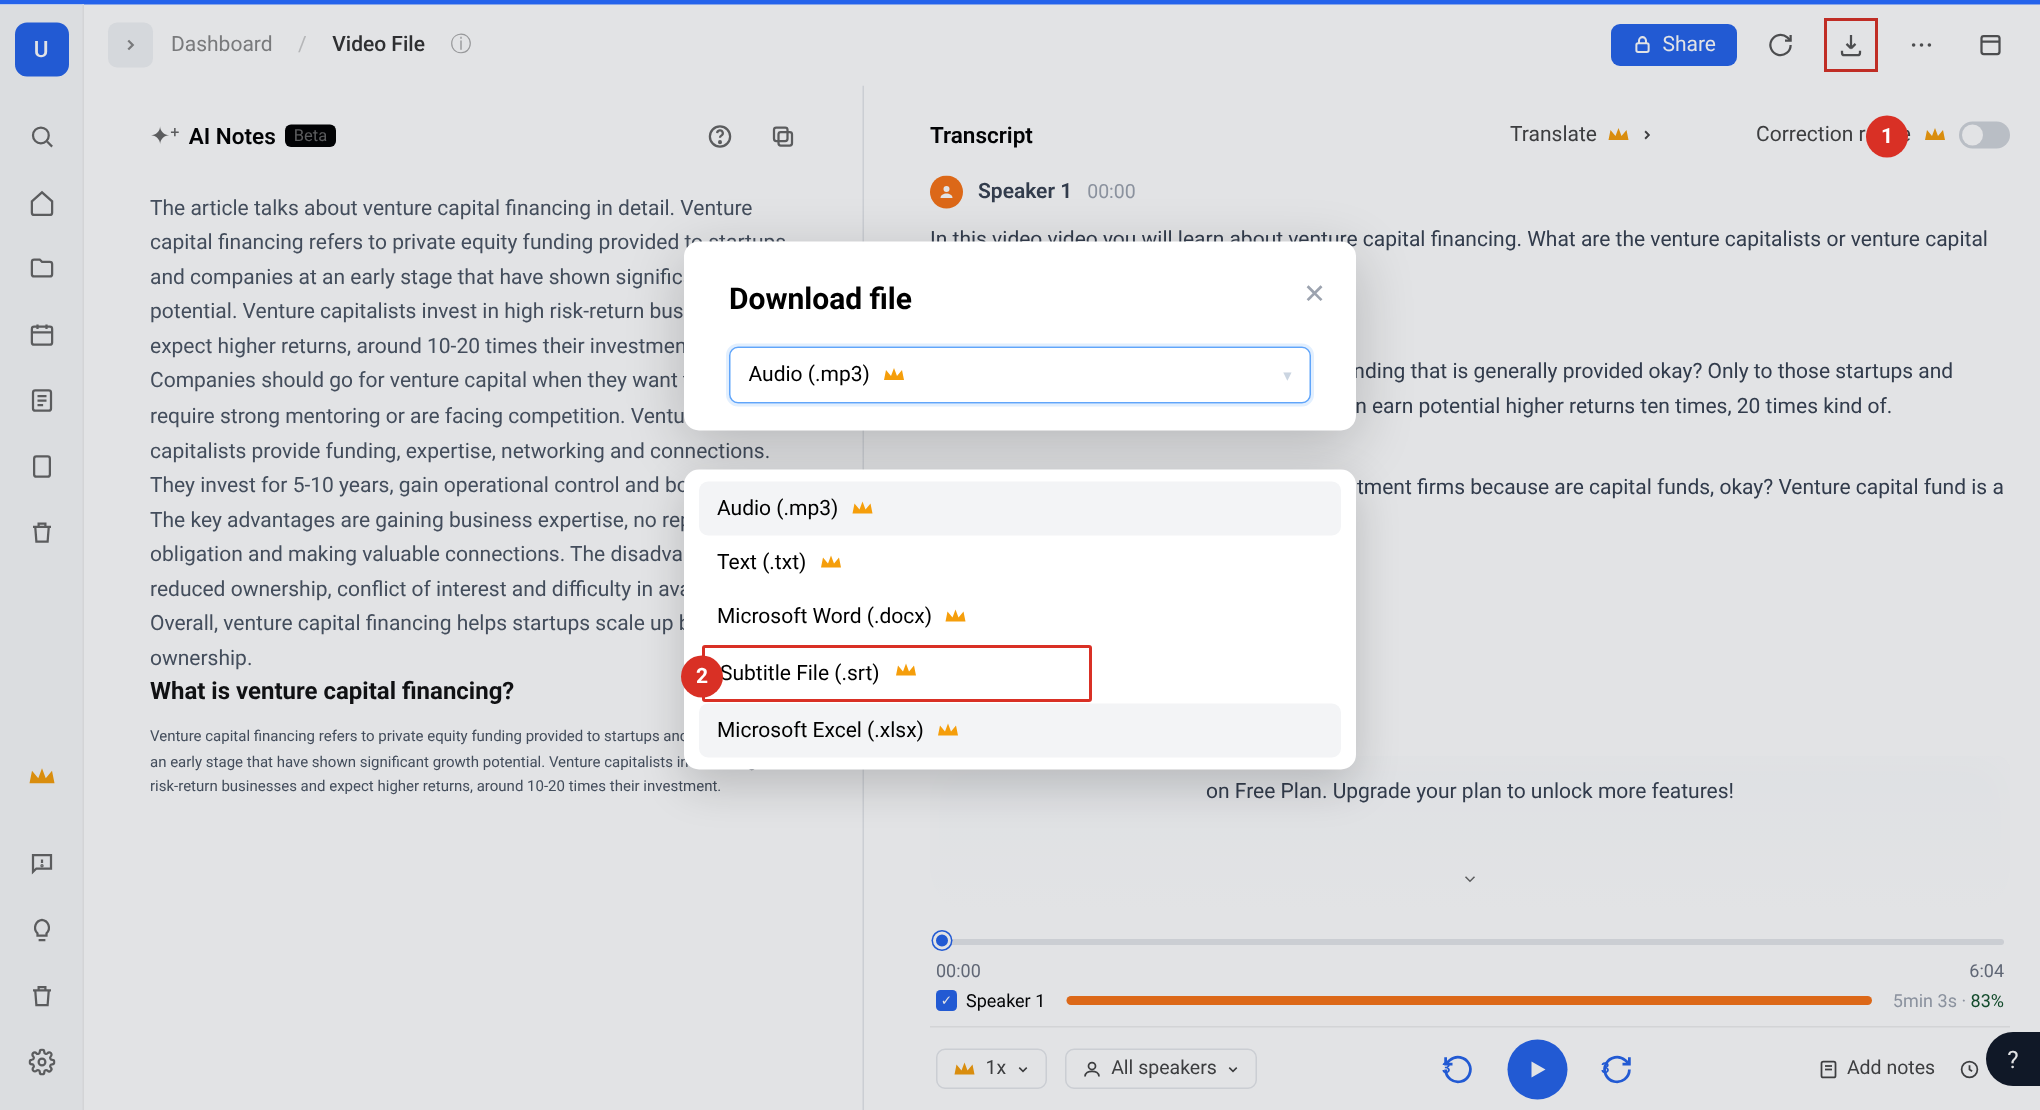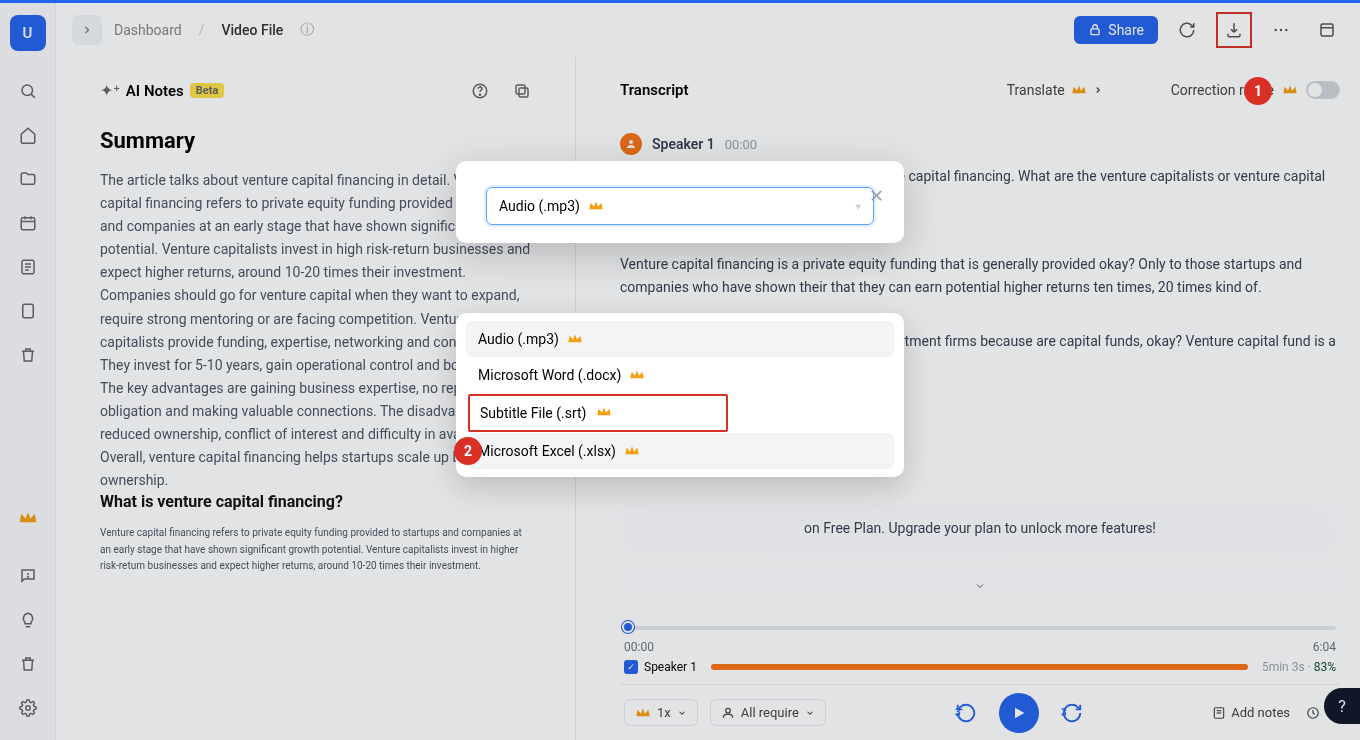--- a/index.html
+++ b/index.html
@@ -28,33 +28,33 @@
 .hdr-icon { width: 34px; height: 34px; display: flex; align-items: center; justify-content: center; color: #555; cursor:pointer; border-radius:6px; }
 
 .download-highlight { border: 2px solid #d93025; width: 36px; height: 36px; display:flex; align-items:center; justify-content:center; color:#555; }
 
 .content { flex: 1; display: flex; overflow:hidden; }
 
 .panel-left { width: 520px; border-right: 1px solid #e5e7eb; padding: 24px 44px 0 44px; overflow:hidden; }
 .ai-notes-hdr { display:flex; align-items:center; gap:6px; margin-bottom: 28px; }
 .ai-notes-hdr .sparkle { color:#666; }
 .ai-notes-hdr .title { font-weight:600; font-size:15px; }
-.beta-badge { background:#fde047; color:#666; font-size:11px; padding:1px 6px; border-radius:4px;font-weight:bold; }
+.beta-badge { background:#000000; color:#666; font-size:11px; padding:1px 6px; border-radius:4px; }
 .ai-notes-hdr .spacer { flex:1; }
 .ai-notes-hdr .icon { color:#666; cursor:pointer; }
 
 h2.summary { font-size:22px; font-weight:700; margin-bottom:16px; }
 .summary-text { font-size:14px; line-height:1.65; color:#4b5563; }
 
 h2.chapters { font-size:22px; font-weight:700; margin-top:36px; margin-bottom:14px; }
 h3.chapter-q { font-size:16px; font-weight:700; margin-bottom:14px; color:#111; }
 .chapter-body { font-size:10px; line-height:1.65; color:#4b5563; }
 
 .panel-right { flex:1; padding: 24px 20px 0 44px; position:relative; overflow:hidden; display:flex; flex-direction:column; }
-.transcript-hdr { display:flex; align-items:center; gap:24px; margin-bottom:34px; font-size:14px; }
+.transcript-hdr { display:flex; align-items:center; gap:24px; margin-bottom:18px; font-size:14px; }
 .transcript-hdr .ttitle { font-weight:600; font-size:15px; }
 .transcript-hdr .spacer { flex:1; }
 .translate-btn { display:flex; align-items:center; gap:6px; color:#444; cursor:pointer; }
 .correction { display:flex; align-items:center; gap:8px; color:#444; }
 .toggle { width:34px; height:18px; background:#d1d5db; border-radius:9px; position:relative; }
 .toggle::after { content:''; width:14px; height:14px; background:#fff; border-radius:50%; position:absolute; left:2px; top:2px; }
 
 .transcript-body { flex:1; overflow:hidden; font-size:14px; color:#374151; position:relative; }
 .speaker-row { display:flex; align-items:center; gap:10px; margin-bottom:10px; }
 .speaker-avatar { width:22px; height:22px; border-radius:50%; background:#f97316; display:flex; align-items:center; justify-content:center; color:#fff; font-size:11px; }
@@ -260,21 +260,20 @@
               </svg>
             </span>
           <span style="width:12px"></span>
           <span class="icon">
               <svg width="18" height="18" viewBox="0 0 24 24" fill="none" stroke="currentColor" stroke-width="2">
                 <rect x="8" y="8" width="12" height="12" rx="2"></rect>
                 <rect x="4" y="4" width="12" height="12" rx="2"></rect>
               </svg>
             </span>
         </div>
-        <h2 class="summary">Summary</h2>
         <div class="summary-text">The article talks about venture capital financing in detail. Venture capital financing refers to private equity funding provided to startups and companies at an early stage that have shown significant growth potential. Venture capitalists invest in high risk-return businesses and expect higher returns, around 10-20 times their investment. Companies should go for venture capital when they want to expand, require strong mentoring or are facing competition. Venture capitalists provide funding, expertise, networking and connections. They invest for 5-10 years, gain operational control and board seats. The key advantages are gaining business expertise, no repayment obligation and making valuable connections. The disadvantages are reduced ownership, conflict of interest and difficulty in availing. Overall, venture capital financing helps startups scale up but dilutes ownership.</div>
         <h3 class="chapter-q">What is venture capital financing?</h3>
         <div class="chapter-body">Venture capital financing refers to private equity funding provided to startups and companies at an early stage that have shown significant growth potential. Venture capitalists invest in higher risk-return businesses and expect higher returns, around 10-20 times their investment.</div>
       </div>
 
       <div class="panel-right">
         <div class="transcript-hdr">
           <span class="ttitle">Transcript</span>
           <span class="spacer"></span>
           <span class="translate-btn">
@@ -352,21 +351,21 @@
             <span>1x</span>
             <svg width="10" height="10" viewBox="0 0 24 24" fill="none" stroke="currentColor" stroke-width="2.5">
                 <polyline points="6 9 12 15 18 9"></polyline>
               </svg>
           </div>
           <div class="pill">
             <svg width="14" height="14" viewBox="0 0 24 24" fill="none" stroke="currentColor" stroke-width="2">
                 <circle cx="12" cy="8" r="4"></circle>
                 <path d="M4 20c0-4 4-6 8-6s8 2 8 6"></path>
               </svg>
-            <span>All require</span>
+            <span>All speakers</span>
             <svg width="10" height="10" viewBox="0 0 24 24" fill="none" stroke="currentColor" stroke-width="2.5">
                 <polyline points="6 9 12 15 18 9"></polyline>
               </svg>
           </div>
           <div style="flex:1; display:flex; justify-content:center; align-items:center; gap:22px;">
             <div class="round-ctrl">
                 <svg width="22" height="22" viewBox="0 0 24 24" fill="none" stroke="#2563eb" stroke-width="2">
                   <path d="M3 12a9 9 0 1 0 3-6.7L3 8"></path>
                   <polyline points="3 3 3 8 8 8"></polyline>
                 </svg>
@@ -405,20 +404,21 @@
         </div>
 
       </div>
     </div>
   </div>
 
   <div class="dim-overlay"></div>
 
   <div class="modal">
     <div class="modal-close">✕</div>
+    <div class="modal-title">Download file</div>
     <div class="select-box">
       <span>Audio (.mp3)</span>
       <span class="crown">
           <svg viewBox="0 0 24 18" fill="#f59e0b">
             <path d="M2 14l2-10 5 6 3-8 3 8 5-6 2 10z"></path>
           </svg>
         </span>
       <span class="select-chevron">▾</span>
     </div>
   </div>
@@ -426,20 +426,28 @@
   <div class="dropdown">
     <div class="dd-item hover">
       <span>Audio (.mp3)</span>
       <span class="crown">
           <svg viewBox="0 0 24 18" fill="#f59e0b">
             <path d="M2 14l2-10 5 6 3-8 3 8 5-6 2 10z"></path>
           </svg>
         </span>
     </div>
     <div class="dd-item">
+      <span>Text (.txt)</span>
+      <span class="crown">
+          <svg viewBox="0 0 24 18" fill="#f59e0b">
+            <path d="M2 14l2-10 5 6 3-8 3 8 5-6 2 10z"></path>
+          </svg>
+        </span>
+    </div>
+    <div class="dd-item">
       <span>Microsoft Word (.docx)</span>
       <span class="crown">
           <svg viewBox="0 0 24 18" fill="#f59e0b">
             <path d="M2 14l2-10 5 6 3-8 3 8 5-6 2 10z"></path>
           </svg>
         </span>
     </div>
     <div class="dd-item srt">
       <div class="srt-box">
         <span>Subtitle File (.srt)</span>

